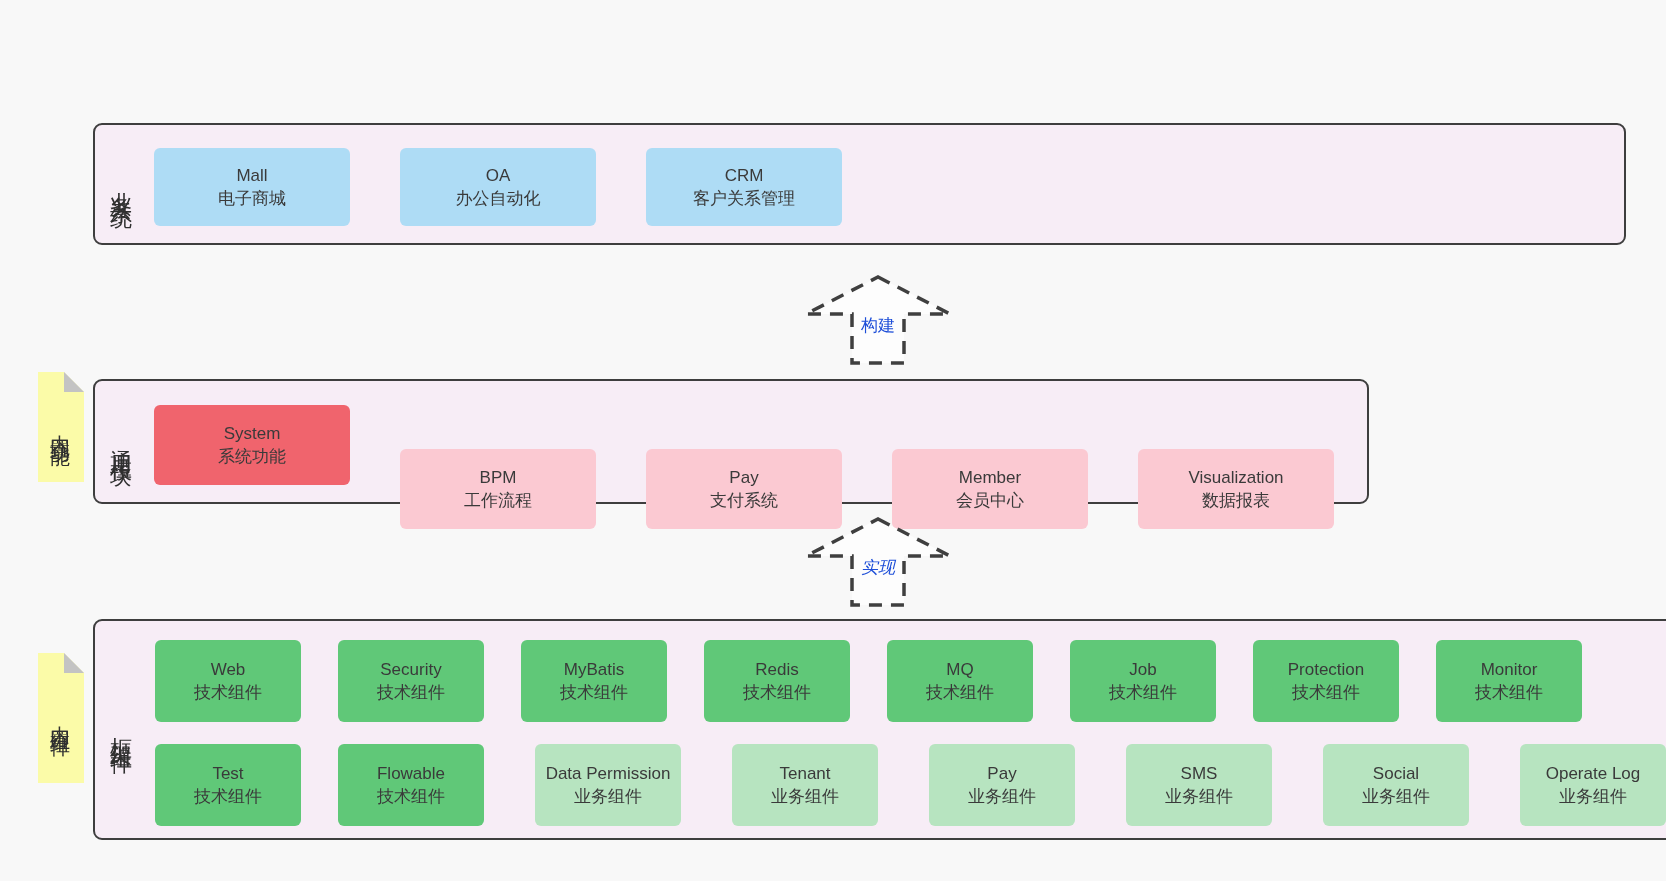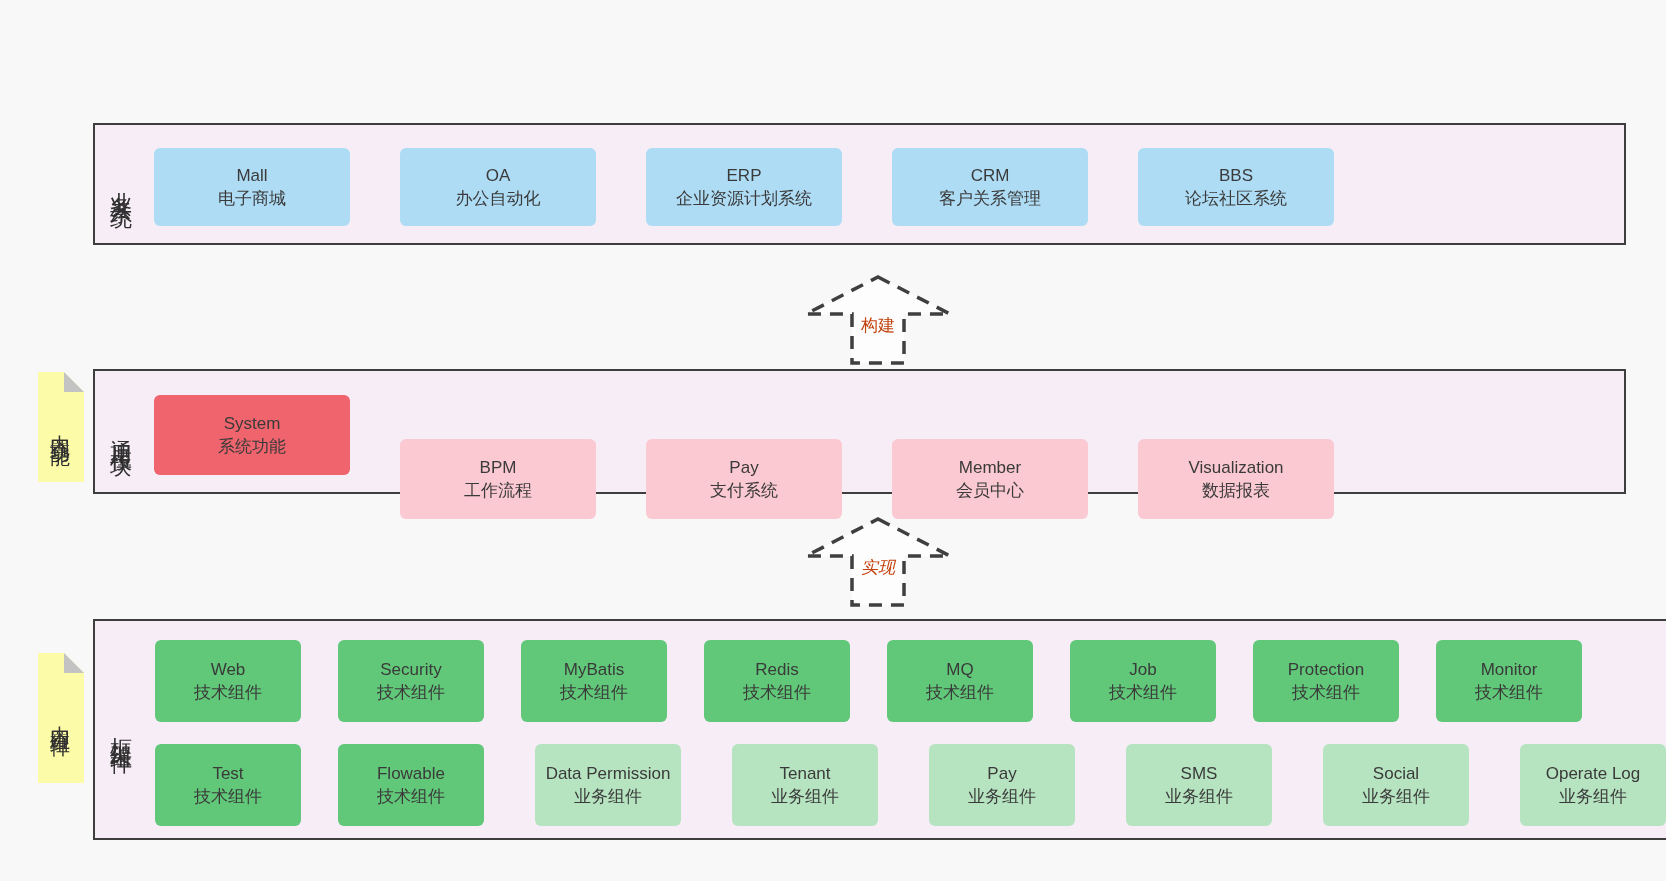--- a/index.html
+++ b/index.html
@@ -7,21 +7,21 @@
     position:relative; width:1666px; height:881px;
     background: var(--page, #f8f8f8);
     font-family: "Liberation Sans", sans-serif;
     color: var(--text, #3a3a3a);
     overflow:hidden;
   }
   .layer {
     position:absolute;
     background: var(--panel, #f7edf6);
     border: 2px solid var(--border, #3e3e3e);
-    border-radius: 0;
+    border-radius: 9px;
     box-sizing: border-box;
   }
   .side-label {
     position:absolute; left:11px; top:0; bottom:0;
     display:flex; align-items:center; justify-content:center;
     writing-mode: vertical-rl; text-orientation: upright;
     font-size:22px; letter-spacing:5px; color:#2f2f2f;
   }
   .row { position:absolute; display:flex; }
   .row-6 { gap:50px; }
@@ -56,68 +56,60 @@
   .sticky .fold {
     position:absolute; top:0; right:0; width:20px; height:20px;
     background: var(--fold, #c3c3c3);
     clip-path: polygon(0 0, 0 100%, 100% 100%);
   }
   .arrow { position:absolute; width:150px; height:92px; }
   .arrow svg { display:block; }
   .arrow-label {
     position:absolute; left:50%; top:40px; transform:translateX(-50%);
     background:#fdfdfd; padding:0 3px;
-    font-size:17px; color:#c2410c; white-space:nowrap;
+    font-size:17px; color:#1d4ed8; white-space:nowrap;
   }
 </style>
 </head>
 <body>
 
 <div class="stage">
 
   <div class="layer" style="left:93px; top:123px; width:1533px; height:122px;">
     <div class="side-label">业务系统</div>
     <div class="row row-6" style="left:59px; top:23px;">
       <div class="box w6 t-blue">
         <div>Mall</div>
         <div>电子商城</div>
       </div>
       <div class="box w6 t-blue">
         <div>OA</div>
         <div>办公自动化</div>
       </div>
       <div class="box w6 t-blue">
-        <div>ERP</div>
-        <div>企业资源计划系统</div>
-      </div>
-      <div class="box w6 t-blue">
         <div>CRM</div>
         <div>客户关系管理</div>
-      </div>
-      <div class="box w6 t-blue">
-        <div>BBS</div>
-        <div>论坛社区系统</div>
       </div>
     </div>
   </div>
 
   <div class="arrow" style="left:803px; top:274px;">
     <svg width="150" height="92" viewBox="0 0 150 92">
       <path d="M75 3 L147 40 L101 40 L101 89 L49 89 L49 40 L3 40 Z" fill="#fdfdfd" stroke="#3f3f3f" stroke-width="3.5" stroke-dasharray="13 9" stroke-linejoin="miter"></path>
     </svg>
     <span class="arrow-label">构建</span>
   </div>
 
   <div class="sticky" style="left:38px; top:372px; height:110px;">
     <div class="cut"></div>
     <div class="fold"></div>
     <div class="sticky-text">内置功能</div>
   </div>
 
-  <div class="layer" style="left:93px; top:369px; width:1533px; height:125px;">
+  <div class="layer" style="left:93px; top:379px; width:1276px; height:125px;">
     <div class="side-label">通用模块</div>
     <div class="row row-6" style="left:59px; top:24px;">
       <div class="box w6 t-red" style="height:80px">
         <div>System</div>
         <div>系统功能</div>
       </div>
       <div class="box w6 t-pink" style="height:80px">
         <div>BPM</div>
         <div>工作流程</div>
       </div>

